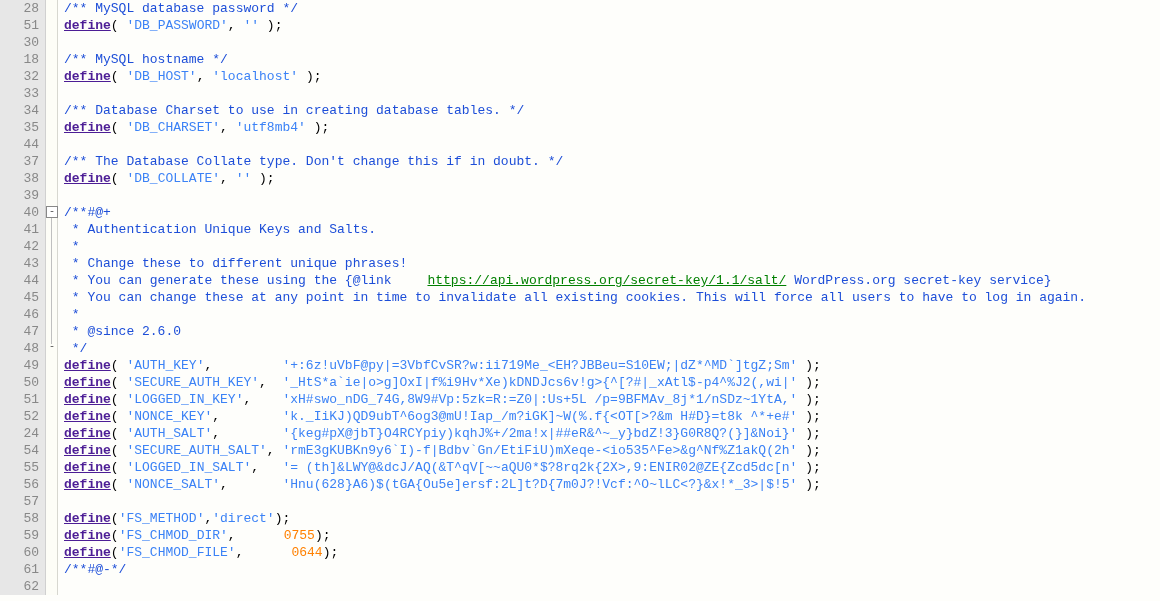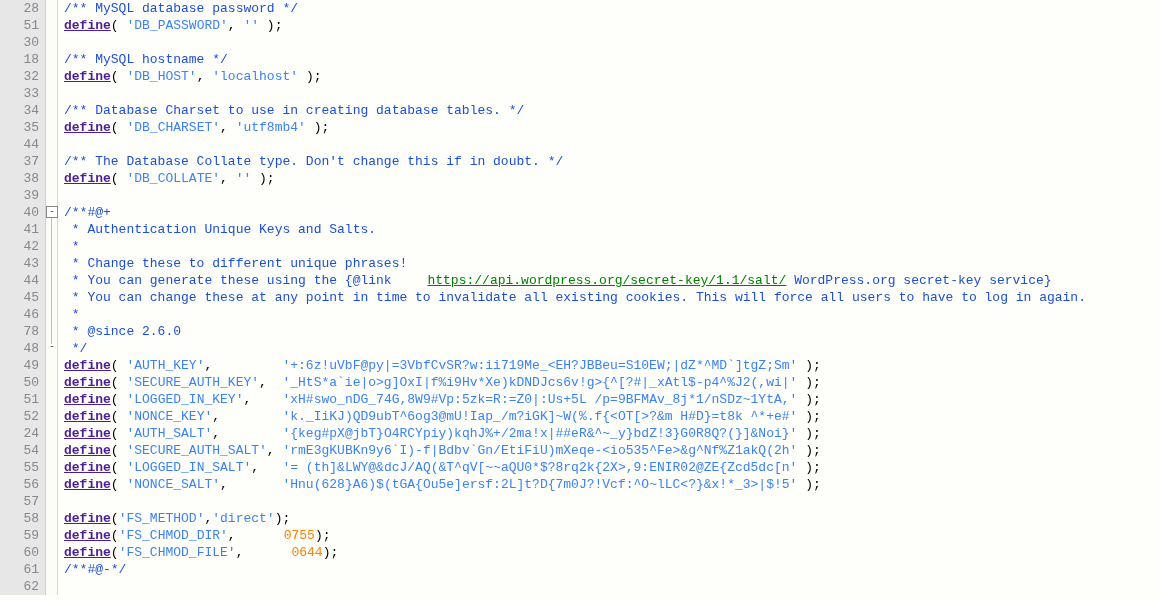--- a/index.html
+++ b/index.html
@@ -36,21 +36,21 @@
       <div>37</div>
       <div>38</div>
       <div>39</div>
       <div>40</div>
       <div>41</div>
       <div>42</div>
       <div>43</div>
       <div>44</div>
       <div>45</div>
       <div>46</div>
-      <div>78</div>
+      <div>47</div>
       <div>48</div>
       <div>49</div>
       <div>50</div>
       <div>51</div>
       <div>52</div>
       <div>24</div>
       <div>54</div>
       <div>55</div>
       <div>56</div>
       <div>57</div>

